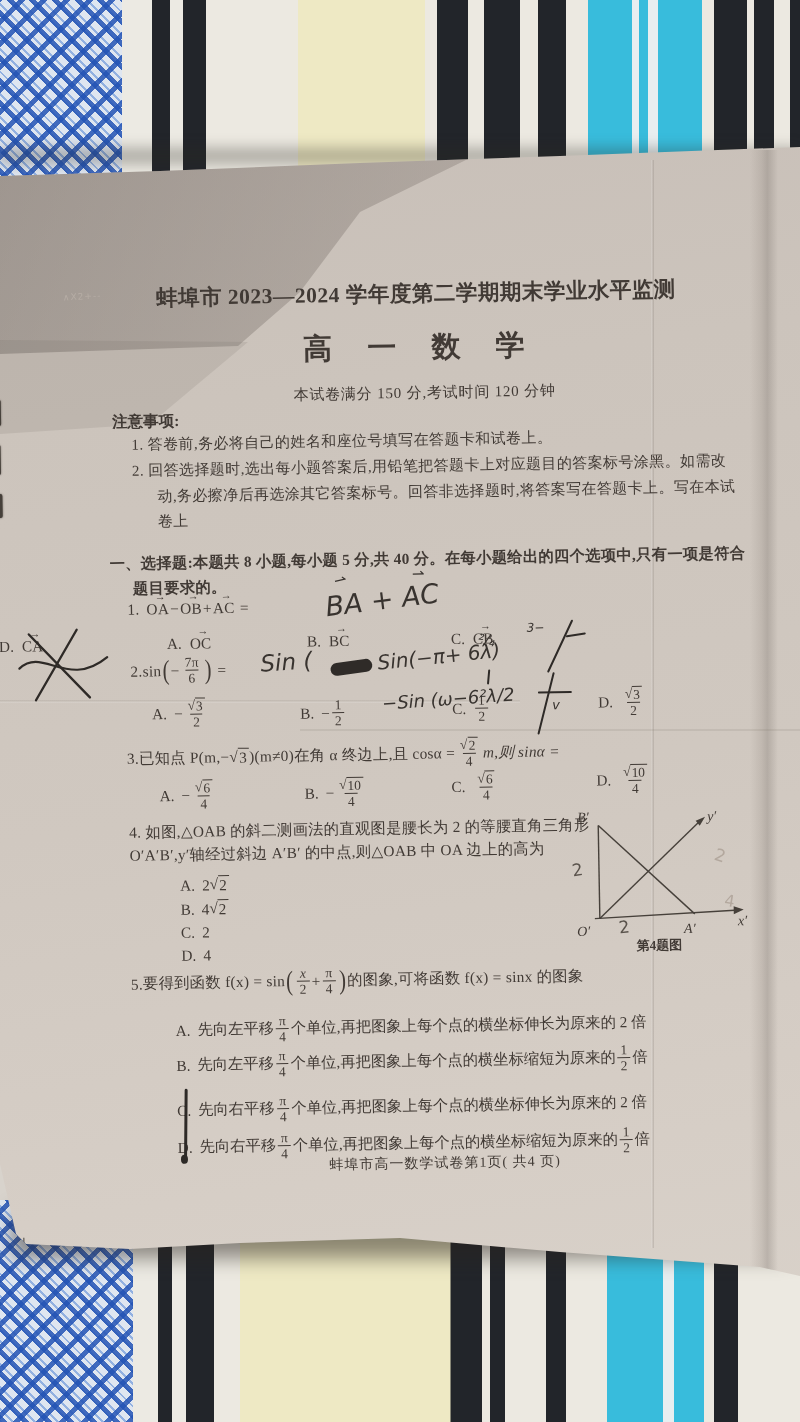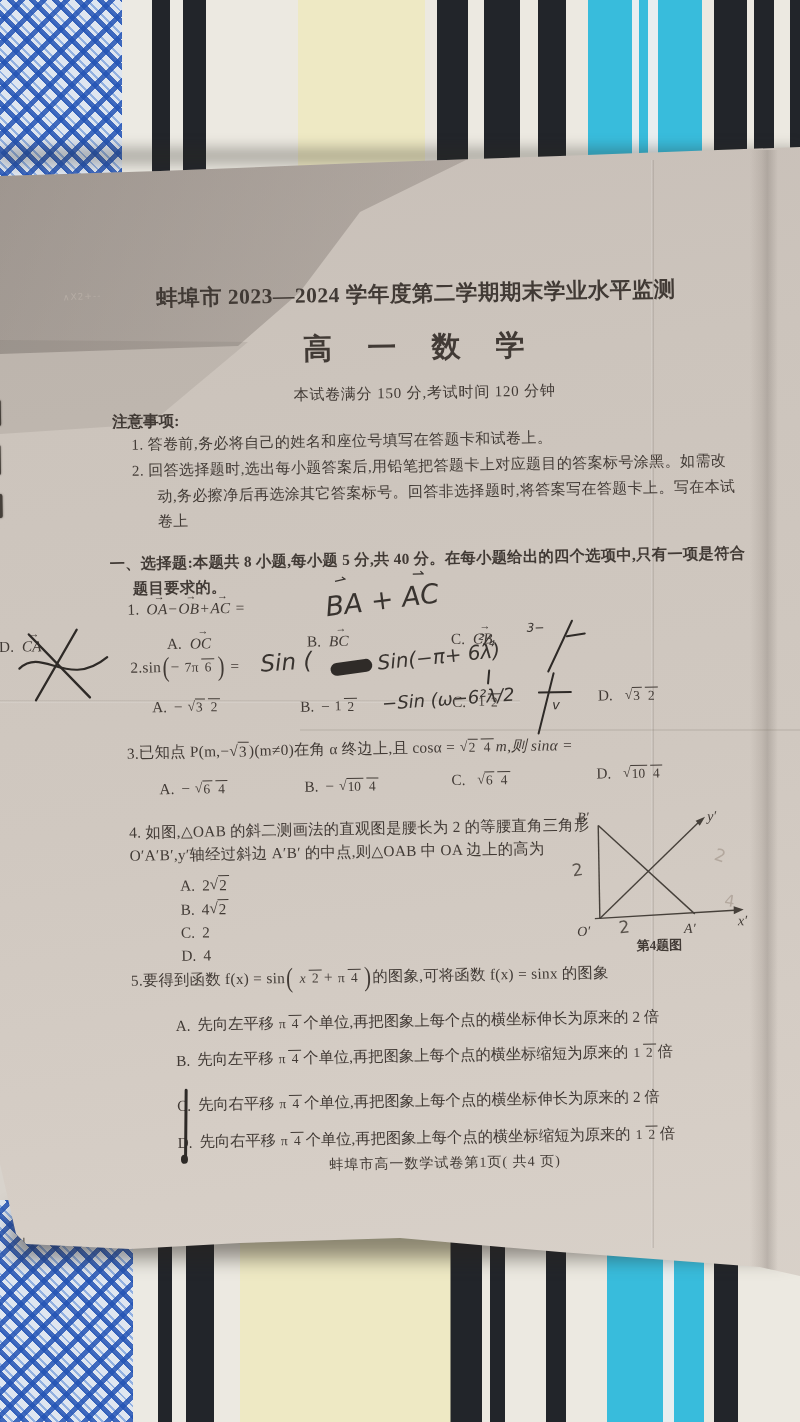--- a/index.html
+++ b/index.html
@@ -71,23 +71,23 @@
   .n1 { left:136px; top:431px; font-size:15px; letter-spacing:.4px; }
   .n2 { left:136px; top:454px; width:612px; font-size:15px; line-height:25.5px; letter-spacing:.4px; padding-left:25px; text-indent:-25px; }
   .sec { left:112px; top:547px; width:636px; font-size:15.3px; line-height:24.5px; letter-spacing:.3px; padding-left:23px; text-indent:-23px; font-weight:bold;}
   .footer-note { left:57px; top:1155px; width:760px; text-align:center; font-size:14px; letter-spacing:1px; }
 
   .qstem { font-size:15.3px; letter-spacing:.3px; white-space:nowrap; display:flex; align-items:center; }
   .qwrap { font-size:15.3px; letter-spacing:.3px; line-height:22.5px; white-space:normal; display:block; }
   .opt { font-size:15.3px; white-space:nowrap; display:flex; align-items:center; }
   .olabel { margin-right:7px; }
   .math { font-style:italic; }
-  .vec { position:relative; display:inline-block; font-style:italic; padding:0 1px; }
+  .vec { position:relative; display:inline-block; padding:0 1px; }
   .vec::after { content:"→"; position:absolute; left:15%; right:-6%; top:-0.93em; font-size:.7em; font-style:normal; text-align:center; }
-  .frac { display:inline-flex; flex-direction:row; align-items:center; vertical-align:middle; line-height:1.12; font-size:.88em; margin:0 2px; }
+  .frac { display:inline-flex; flex-direction:column; align-items:center; vertical-align:middle; line-height:1.12; font-size:.88em; margin:0 2px; }
   .frac .den { border-top:1.3px solid currentColor; padding:0 3px; }
   .frac .num { padding:0 3px; }
   .sqrt { display:inline-flex; align-items:flex-start; }
   .sqrt::before { content:"√"; font-style:normal; }
   .sqrt .rad { border-top:1.2px solid currentColor; padding:0 2px 0 1px; }
   .bigp { font-size:1.8em; font-weight:300; line-height:.9; transform:scaleX(.75); display:inline-block; }
 
   
   .q1 { left:129px; top:596px; }
   .q1 .gap { width:6px; }

